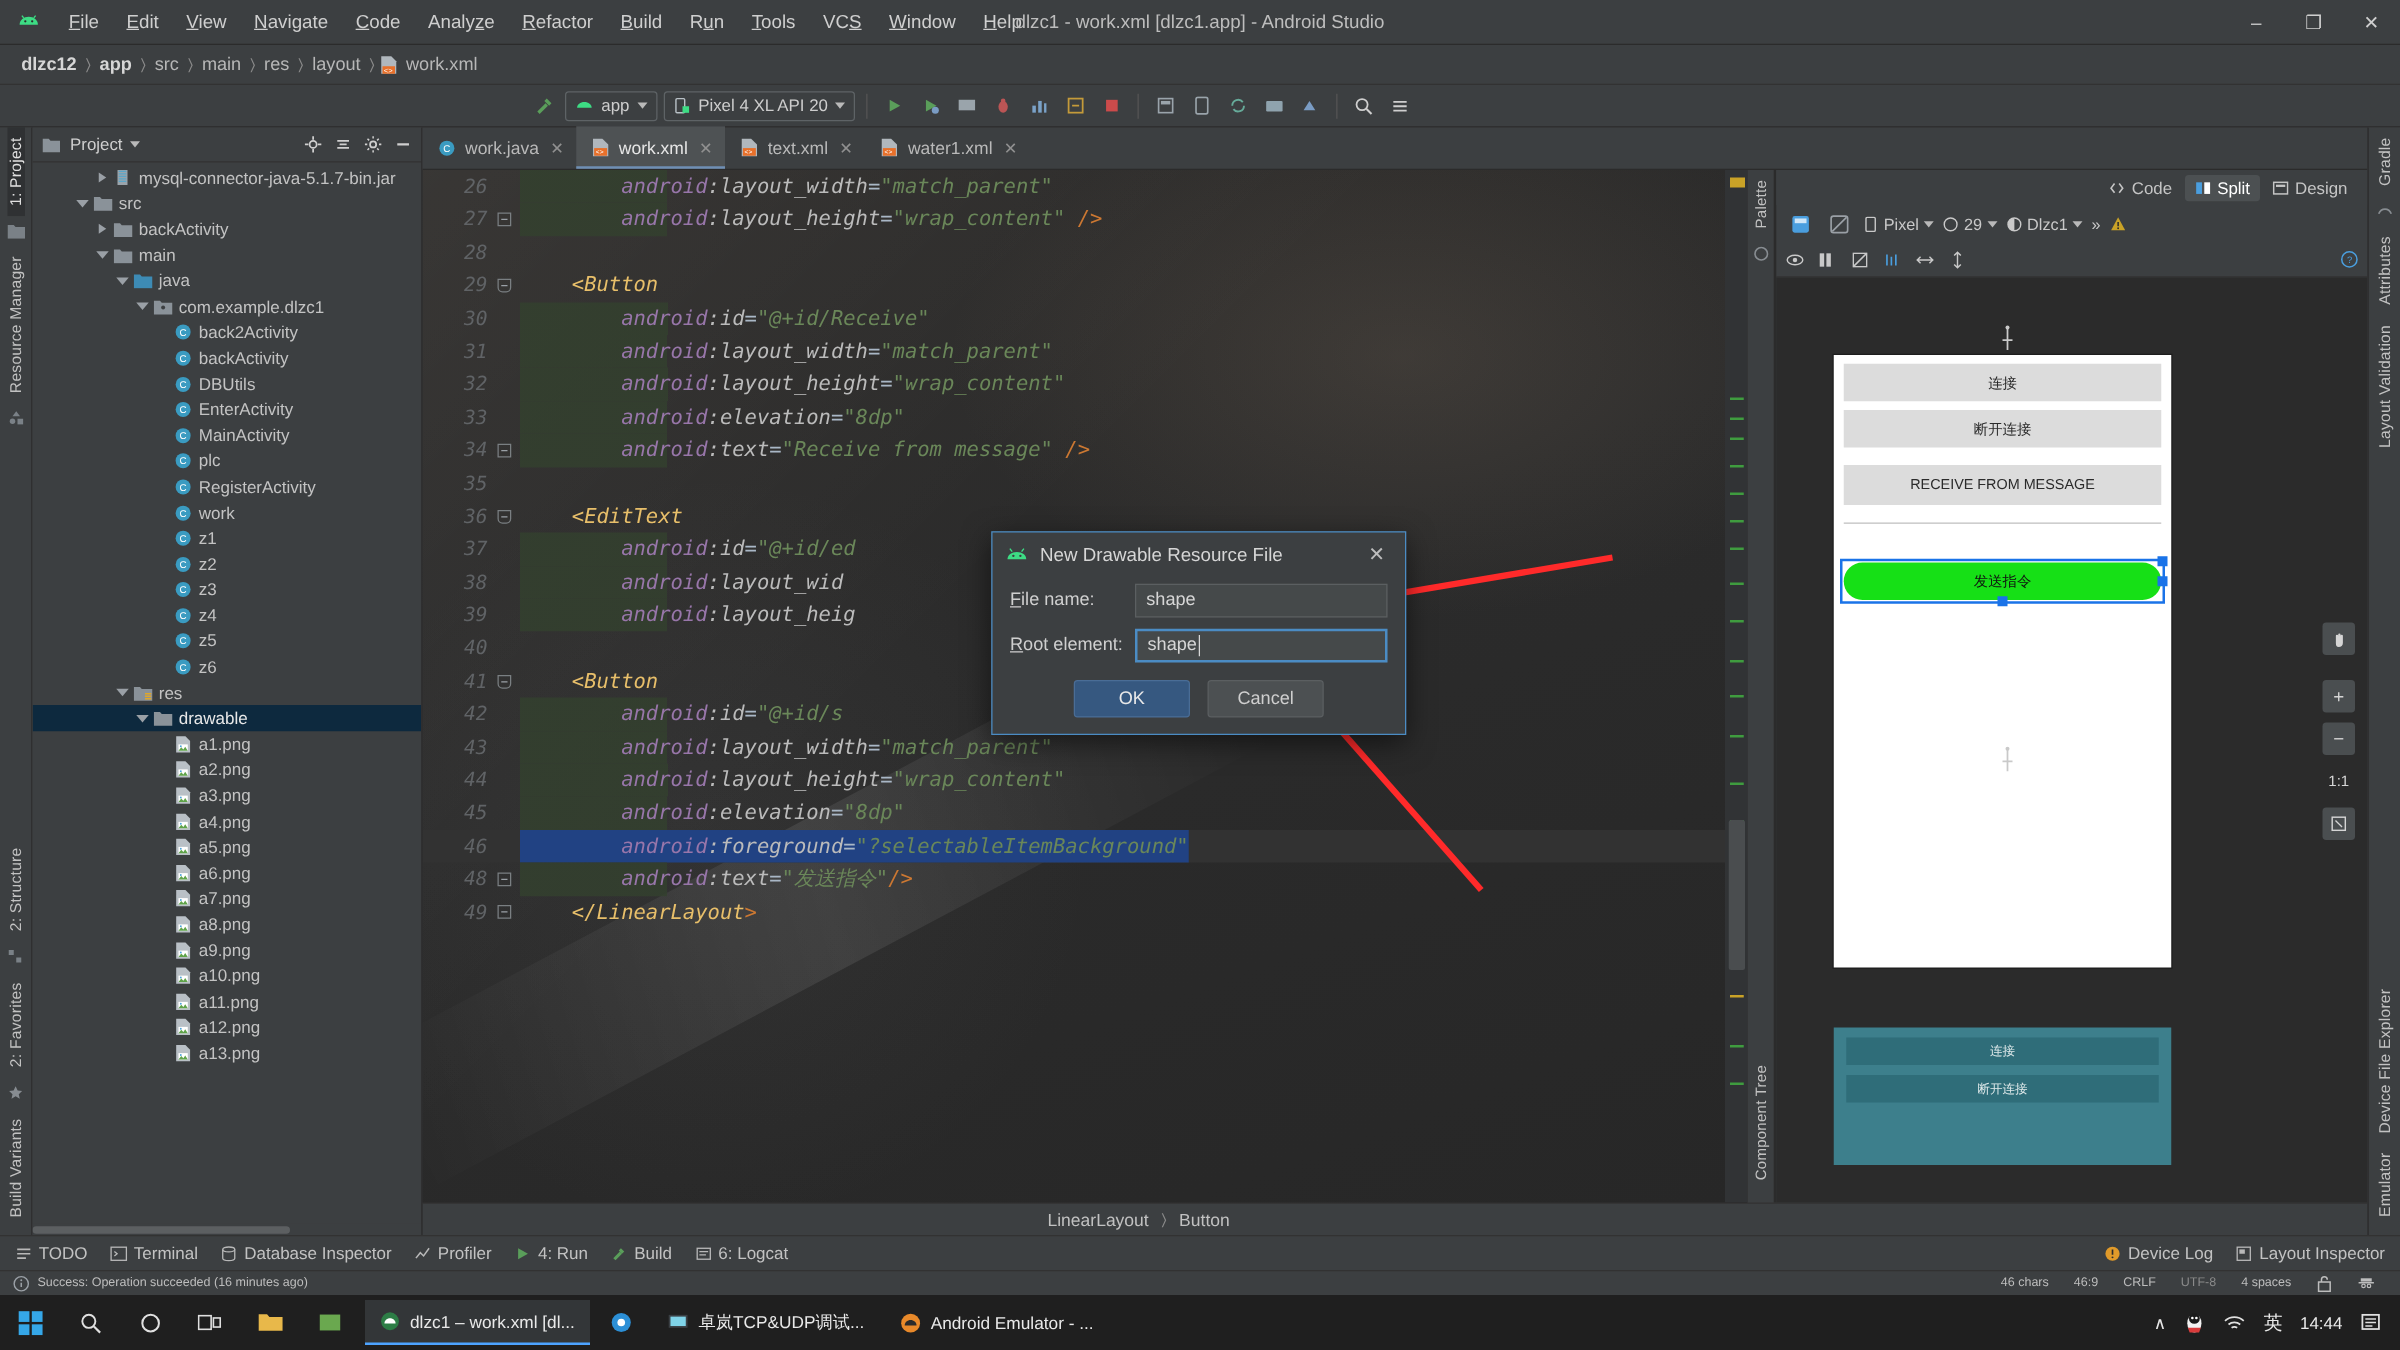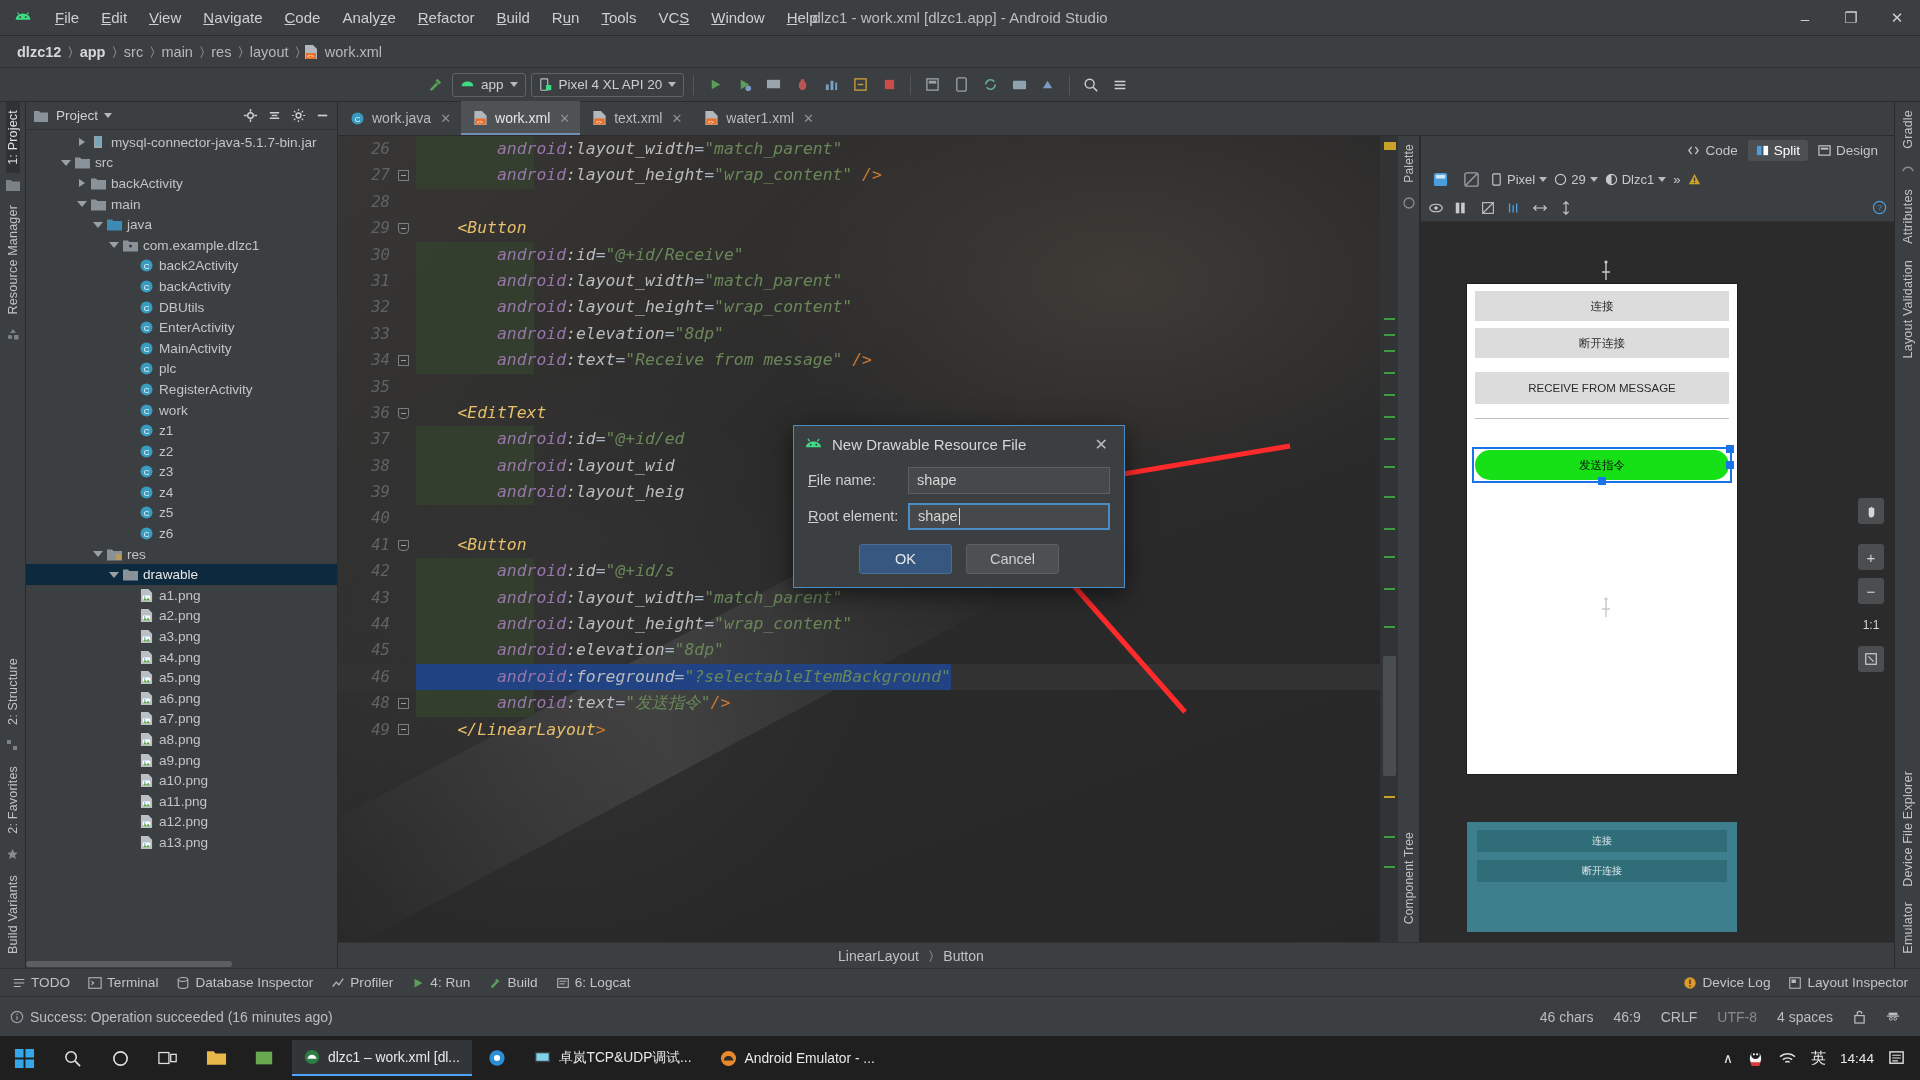--- a/index.html
+++ b/index.html
@@ -148,22 +148,22 @@
   
   .railR{ width:26px; background:#3c3f41; border-left:1px solid #2b2b2b; display:flex;
           flex-direction:column; align-items:center; flex:none; position:relative;}
 
   
   .bcrumb{ height:26px; background:#3c3f41; display:flex; align-items:center; padding-left:500px;
            gap:6px; font-size:14px; color:#c1c1c1; flex:none; border-top:1px solid #323232;}
   .toolwin{ height:28px; background:#3c3f41; display:flex; align-items:center; gap:18px;
             padding:0 12px; font-size:13.6px; color:#c2c2c2; flex:none; border-top:1px solid #323232;}
   .twitem{ display:flex; align-items:center; gap:5px; }
-  .statusbar{ height:40px; background:#3c3f41; display:flex; align-items:center; padding:0 10px;
-              font-size:14px; color:#bdbdbd; flex:none; border-top:1px solid #323232;}
+  .statusbar{ height:20px; background:#3c3f41; display:flex; align-items:center; padding:0 10px;
+              font-size:10px; color:#bdbdbd; flex:none; border-top:1px solid #323232;}
   .statusbar .sp{ flex:1; }
   .statusbar .si{ padding:0 10px; }
 
   
   .taskbar{ height:44px; background:#1f1f1f; display:flex; align-items:center; flex:none; }
   .tbicon{ width:48px;height:44px; display:flex; align-items:center; justify-content:center;}
   .tbapp{ height:36px; display:flex; align-items:center; gap:8px; padding:0 12px; margin-left:4px;
           font-size:13.8px; color:#e9e9e9;}
   .tbapp.active{ background:#333638; border-bottom:2px solid #4da3ff;}
   .tray{ margin-left:auto; display:flex; align-items:center; gap:14px; padding-right:14px;

